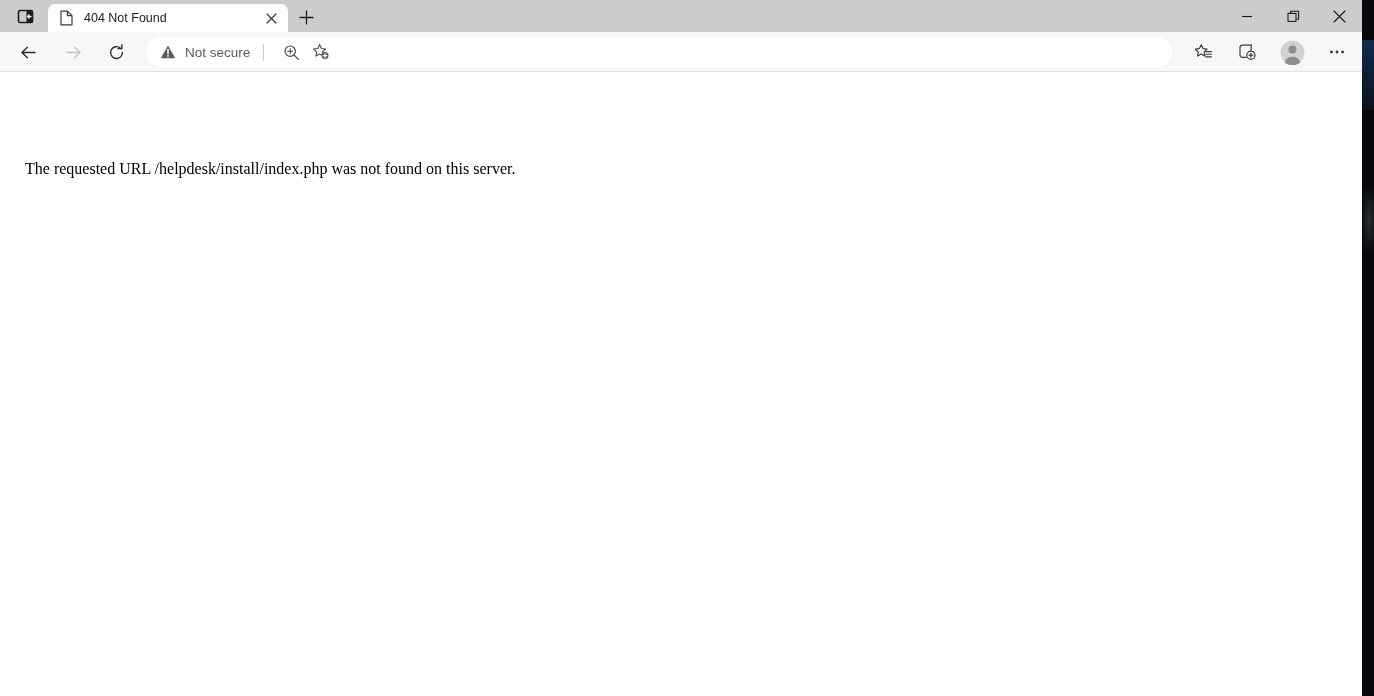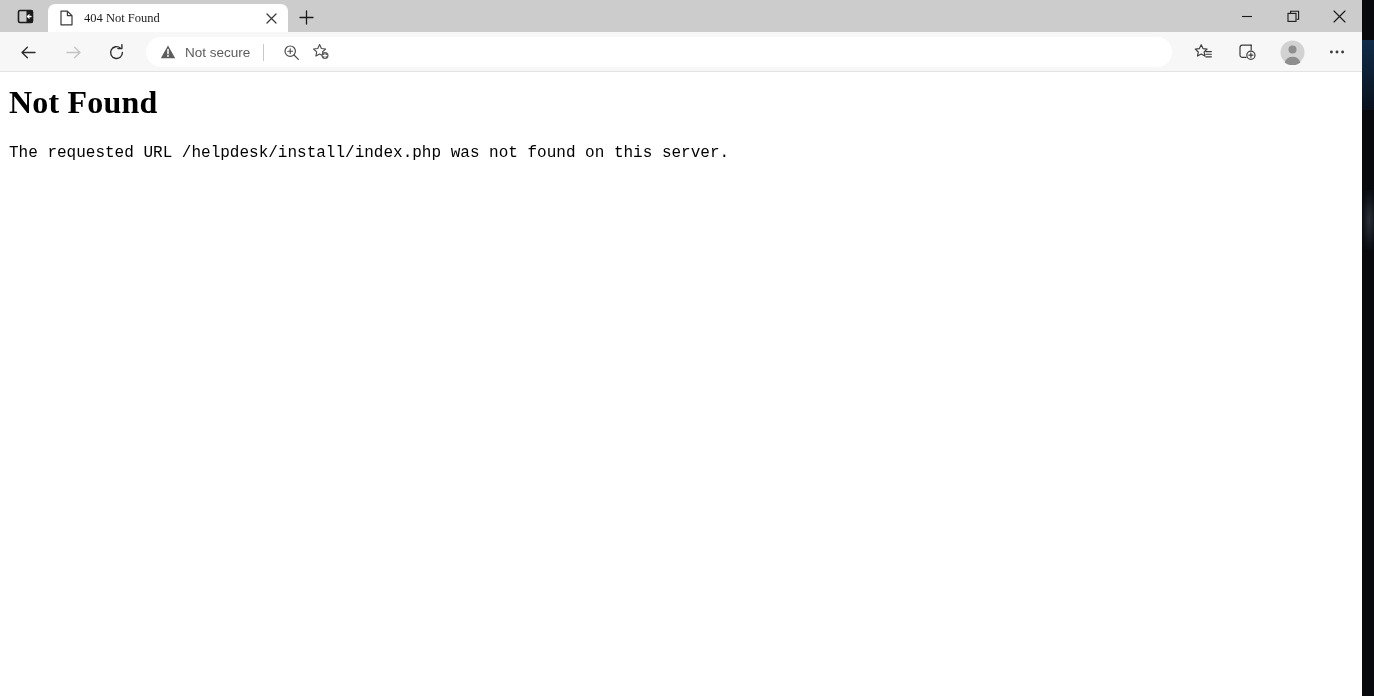--- a/index.html
+++ b/index.html
@@ -80,21 +80,21 @@
     display: flex; align-items: center; justify-content: center;
   }
   .tab-title {
     flex: 1 1 auto;
     margin-left: 9px;
     font-size: 12.5px;
     color: #1b1b1b;
     white-space: nowrap;
     overflow: hidden;
     text-overflow: ellipsis;
-    font-family: Liberation Serif, serif;
+    font-family: Liberation Sans, sans-serif;
   }
   .tab-close {
     flex: 0 0 auto;
     width: 22px; height: 22px;
     display: flex; align-items: center; justify-content: center;
     border-radius: 3px;
   }
   .new-tab-btn {
     position: absolute;
     left: 292px; top: 4px;
@@ -209,25 +209,25 @@
     position: absolute;
     left: 9px;
     top: 12px;
     font-family: "Liberation Serif", serif;
     font-size: 32px;
     font-weight: bold;
     color: #000000;
     letter-spacing: .2px;
   }
   .err-text {
-    margin: 0;
+    margin: 16px;
     position: absolute;
     left: 9px;
     top: 72px;
-    font-family: Liberation Mono, monospace;
+    font-family: Liberation Serif, serif;
     font-size: 16px;
     color: #000000;
   }
 </style>
 </head>
 <body>
 
 <div class="browser-window">
 
   <div class="tab-strip">
@@ -359,21 +359,20 @@
     <div class="tb-icon tb-more">
       <svg width="18" height="18" viewBox="0 0 18 18">
         <circle cx="3.4" cy="9" r="1.45" fill="#3c3c3c"></circle>
         <circle cx="9" cy="9" r="1.45" fill="#3c3c3c"></circle>
         <circle cx="14.6" cy="9" r="1.45" fill="#3c3c3c"></circle>
       </svg>
     </div>
   </div>
 
   <div class="page-content">
-    <h1 class="err-heading">Not Found</h1>
     <p class="err-text">The requested URL /helpdesk/install/index.php was not found on this server.</p>
   </div>
 
 </div>
 
 <div class="desktop-strip">
   <div class="glow2"></div>
   <div class="glow"></div>
 </div>
 

